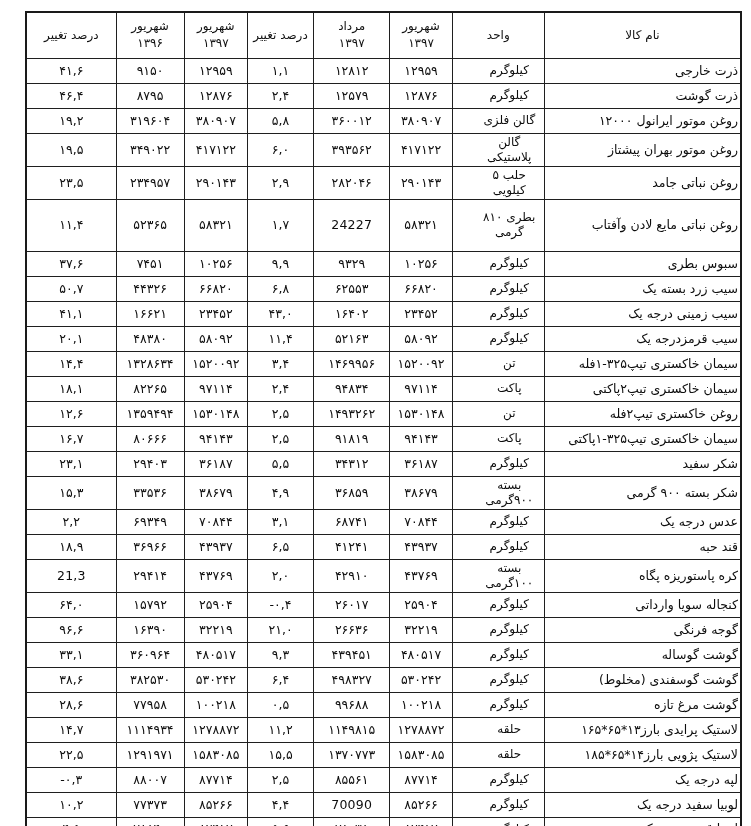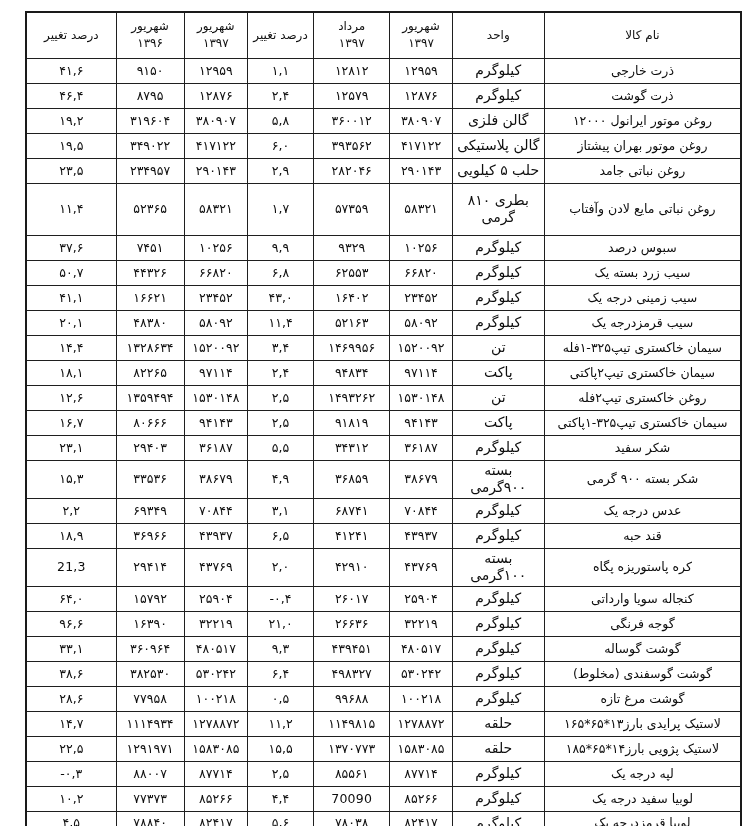--- a/index.html
+++ b/index.html
@@ -51,23 +51,25 @@
     line-height: 1.25;
     color: #0d0d0d;
   }
   td.num {
     direction: ltr;
     font-size: 12.5px;
     letter-spacing: 0.2px;
   }
   td.name-cell {
     font-size: 12.5px;
+    text-align: right;
   }
   td.unit-cell {
-    font-size: 14px;
+    font-size: 12px;
+    padding-left: 24px;
   }
   thead tr { height: 46px; }
   tbody tr { height: 25px; }
   tbody tr.tall { height: 52px; }
 </style>
 </head>
 <body>
 
 <div class="sheet">
   <table class="price-table">
@@ -145,28 +147,28 @@
           <td class="num">۲۸۲۰۴۶</td>
           <td class="num">۲,۹</td>
           <td class="num">۲۹۰۱۴۳</td>
           <td class="num">۲۳۴۹۵۷</td>
           <td class="num">۲۳,۵</td>
         </tr>
         <tr class="tall">
           <td class="name-cell">روغن نباتی مایع لادن وآفتاب</td>
           <td class="unit-cell">بطری ۸۱۰ گرمی</td>
           <td class="num">۵۸۳۲۱</td>
-          <td class="num">۵۷۳۵۹</td>
+          <td class="num">24227</td>
           <td class="num">۱,۷</td>
           <td class="num">۵۸۳۲۱</td>
           <td class="num">۵۲۳۶۵</td>
           <td class="num">۱۱,۴</td>
         </tr>
         <tr>
-          <td class="name-cell">سبوس درصد</td>
+          <td class="name-cell">سبوس بطری</td>
           <td class="unit-cell">کیلوگرم</td>
           <td class="num">۱۰۲۵۶</td>
           <td class="num">۹۳۲۹</td>
           <td class="num">۹,۹</td>
           <td class="num">۱۰۲۵۶</td>
           <td class="num">۷۴۵۱</td>
           <td class="num">۳۷,۶</td>
         </tr>
         <tr>
           <td class="name-cell">سیب زرد بسته یک</td>

